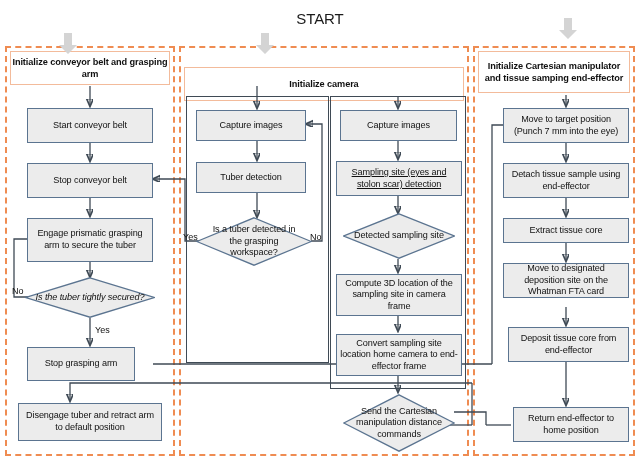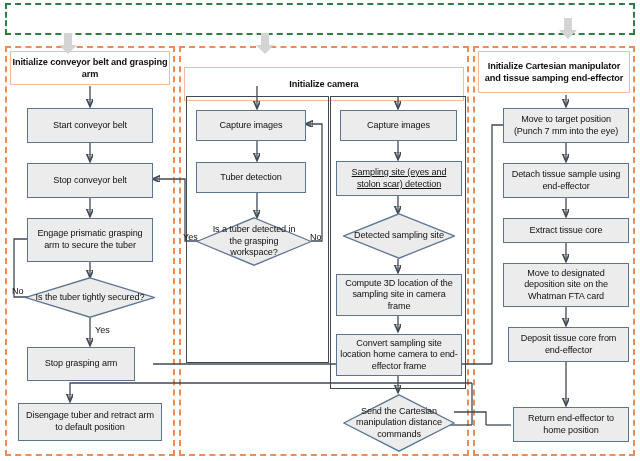--- a/index.html
+++ b/index.html
@@ -94,20 +94,21 @@
   }
   
   .bigarrow{position:absolute;}
 </style>
 </head>
 <body>
 
 <div id="canvas">
 
   <div class="lane start-lane" style="left:5px;top:3px;width:630px;height:32px;"></div>
+  <div class="hdr start-hdr" style="left:5px;top:3px;width:630px;height:32px;">START</div>
 
   <div class="lane" style="left:5px;top:46px;width:170px;height:410px;"></div>
   <div class="lane" style="left:179px;top:46px;width:290px;height:410px;"></div>
   <div class="lane" style="left:473px;top:46px;width:162px;height:410px;"></div>
 
   <div class="hdr" style="left:10px;top:51px;width:160px;height:34px;">Initialize conveyor belt and grasping arm</div>
   <div class="hdr" style="left:184px;top:51px;width:280px;height:34px;margin-top:16px;">Initialize camera</div>
   <div class="hdr" style="left:478px;top:51px;width:152px;height:42px;padding:4px 4px;">Initialize Cartesian manipulator and tissue samping end-effector</div>
 
   <div class="frame" style="left:186px;top:96px;width:143px;height:267px;"></div>
@@ -191,21 +192,21 @@
   <svg class="bigarrow" style="left:558px;top:18px;" width="20" height="22" viewBox="0 0 20 22">
     <path d="M6,0 L14,0 L14,12 L19,12 L10,21 L1,12 L6,12 Z" fill="#d4d4d4"></path>
   </svg>
 
   <div class="node" style="left:27px;top:108px;width:126px;height:35px;">Start conveyor belt</div>
 
   <div class="node" style="left:27px;top:163px;width:126px;height:35px;">Stop conveyor belt</div>
 
   <div class="node" style="left:27px;top:218px;width:126px;height:44px;">Engage prismatic grasping arm to secure the tuber</div>
 
-  <div class="dec" style="left:25px;top:277px;width:130px;height:41px;">
+  <div class="dec" style="left:25px;top:277px;width:130px;height:41px;font-style:italic;">
     <svg width="130" height="41" viewBox="0 0 130 41">
       <polygon points="65,0.8 129.2,20.5 65,40.2 0.8,20.5" fill="#ececec" stroke="#5b7490" stroke-width="1.3"></polygon>
     </svg>
     <div class="dtxt">Is the tuber tightly secured?</div>
   </div>
 
   <div class="node" style="left:27px;top:347px;width:108px;height:34px;">Stop grasping arm</div>
 
   <div class="node" style="left:18px;top:403px;width:144px;height:38px;">Disengage tuber and retract arm to default position</div>
 
@@ -241,21 +242,21 @@
     </svg>
     <div class="dtxt">Send the Cartesian manipulation distance commands</div>
   </div>
 
   <div class="node" style="left:503px;top:108px;width:126px;height:35px;">Move to target position (Punch 7 mm into the eye)</div>
 
   <div class="node" style="left:503px;top:163px;width:126px;height:35px;">Detach tissue sample using end-effector</div>
 
   <div class="node" style="left:503px;top:218px;width:126px;height:25px;">Extract tissue core</div>
 
-  <div class="node" style="left:503px;top:263px;width:126px;height:44px;">Move to designated deposition site on the Whatman FTA card</div>
+  <div class="node" style="left:503px;top:263px;width:126px;height:35px;">Move to designated deposition site on the Whatman FTA card</div>
 
   <div class="node" style="left:508px;top:327px;width:121px;height:35px;">Deposit tissue core from end-effector</div>
 
   <div class="node" style="left:513px;top:407px;width:116px;height:35px;">Return end-effector to home position</div>
 
   <div class="blabel" style="left:12px;top:286px;">No</div>
   <div class="blabel" style="left:95px;top:325px;">Yes</div>
   <div class="blabel" style="left:183px;top:232px;">Yes</div>
   <div class="blabel" style="left:310px;top:232px;">No</div>
 

